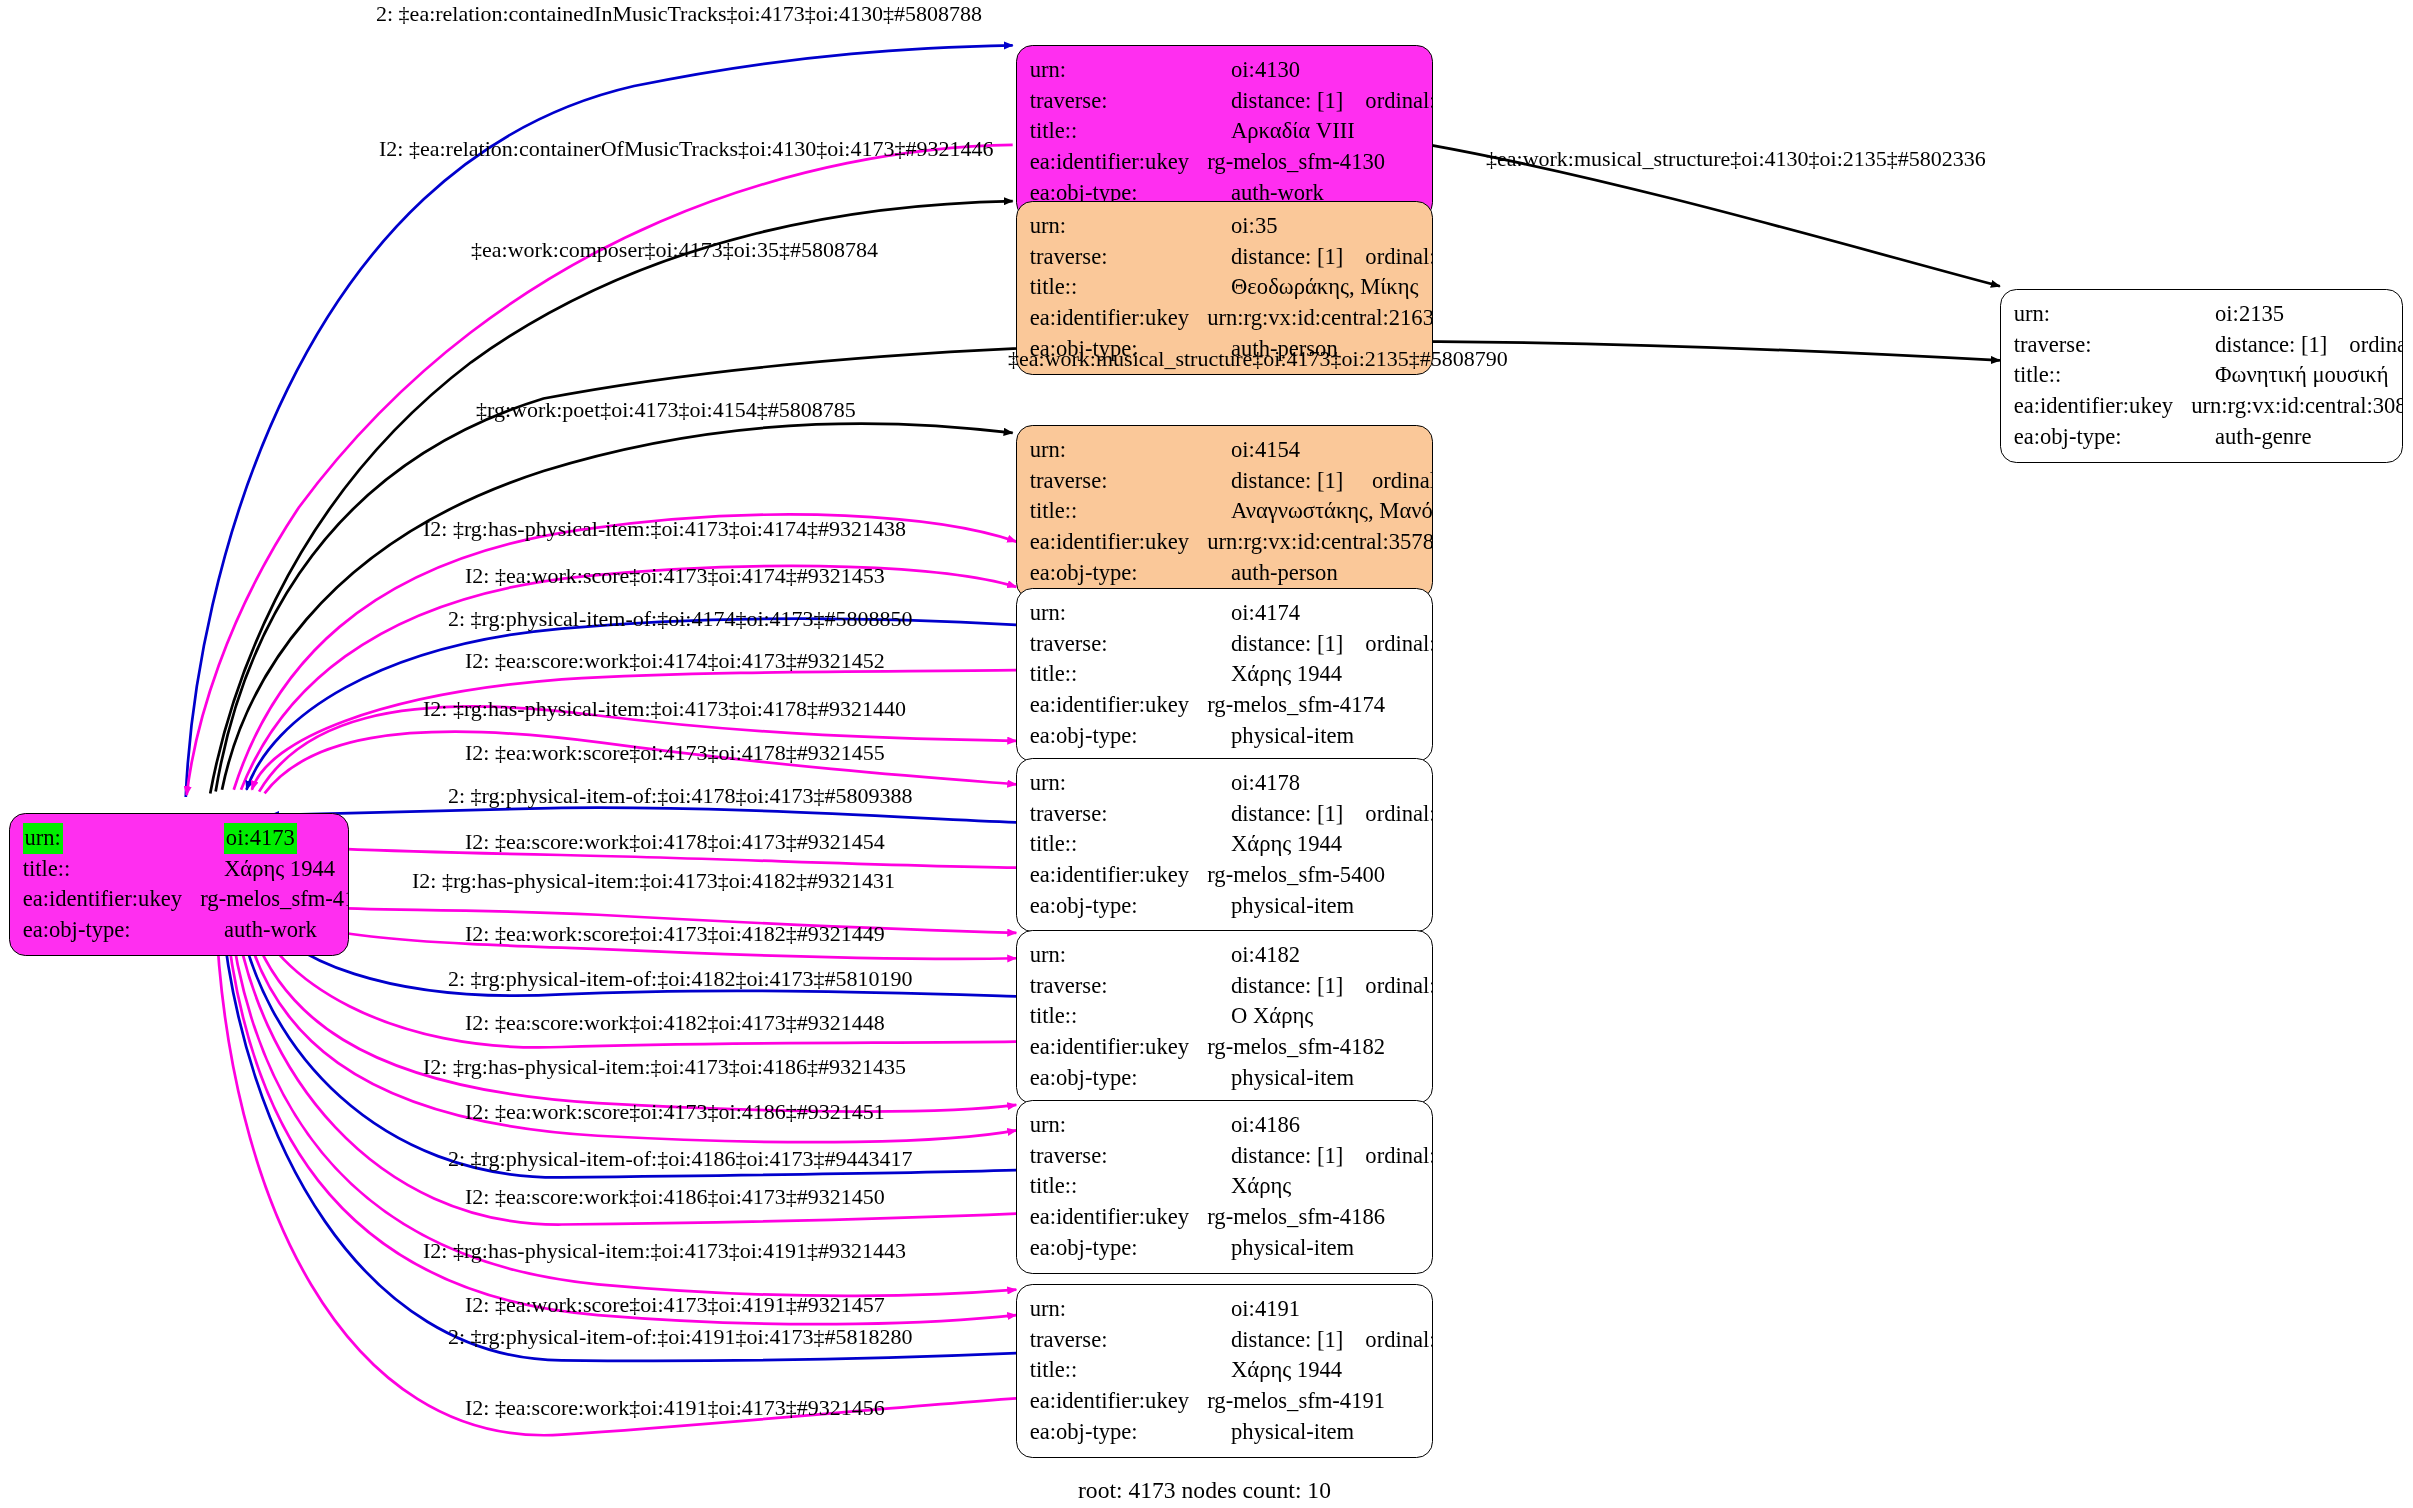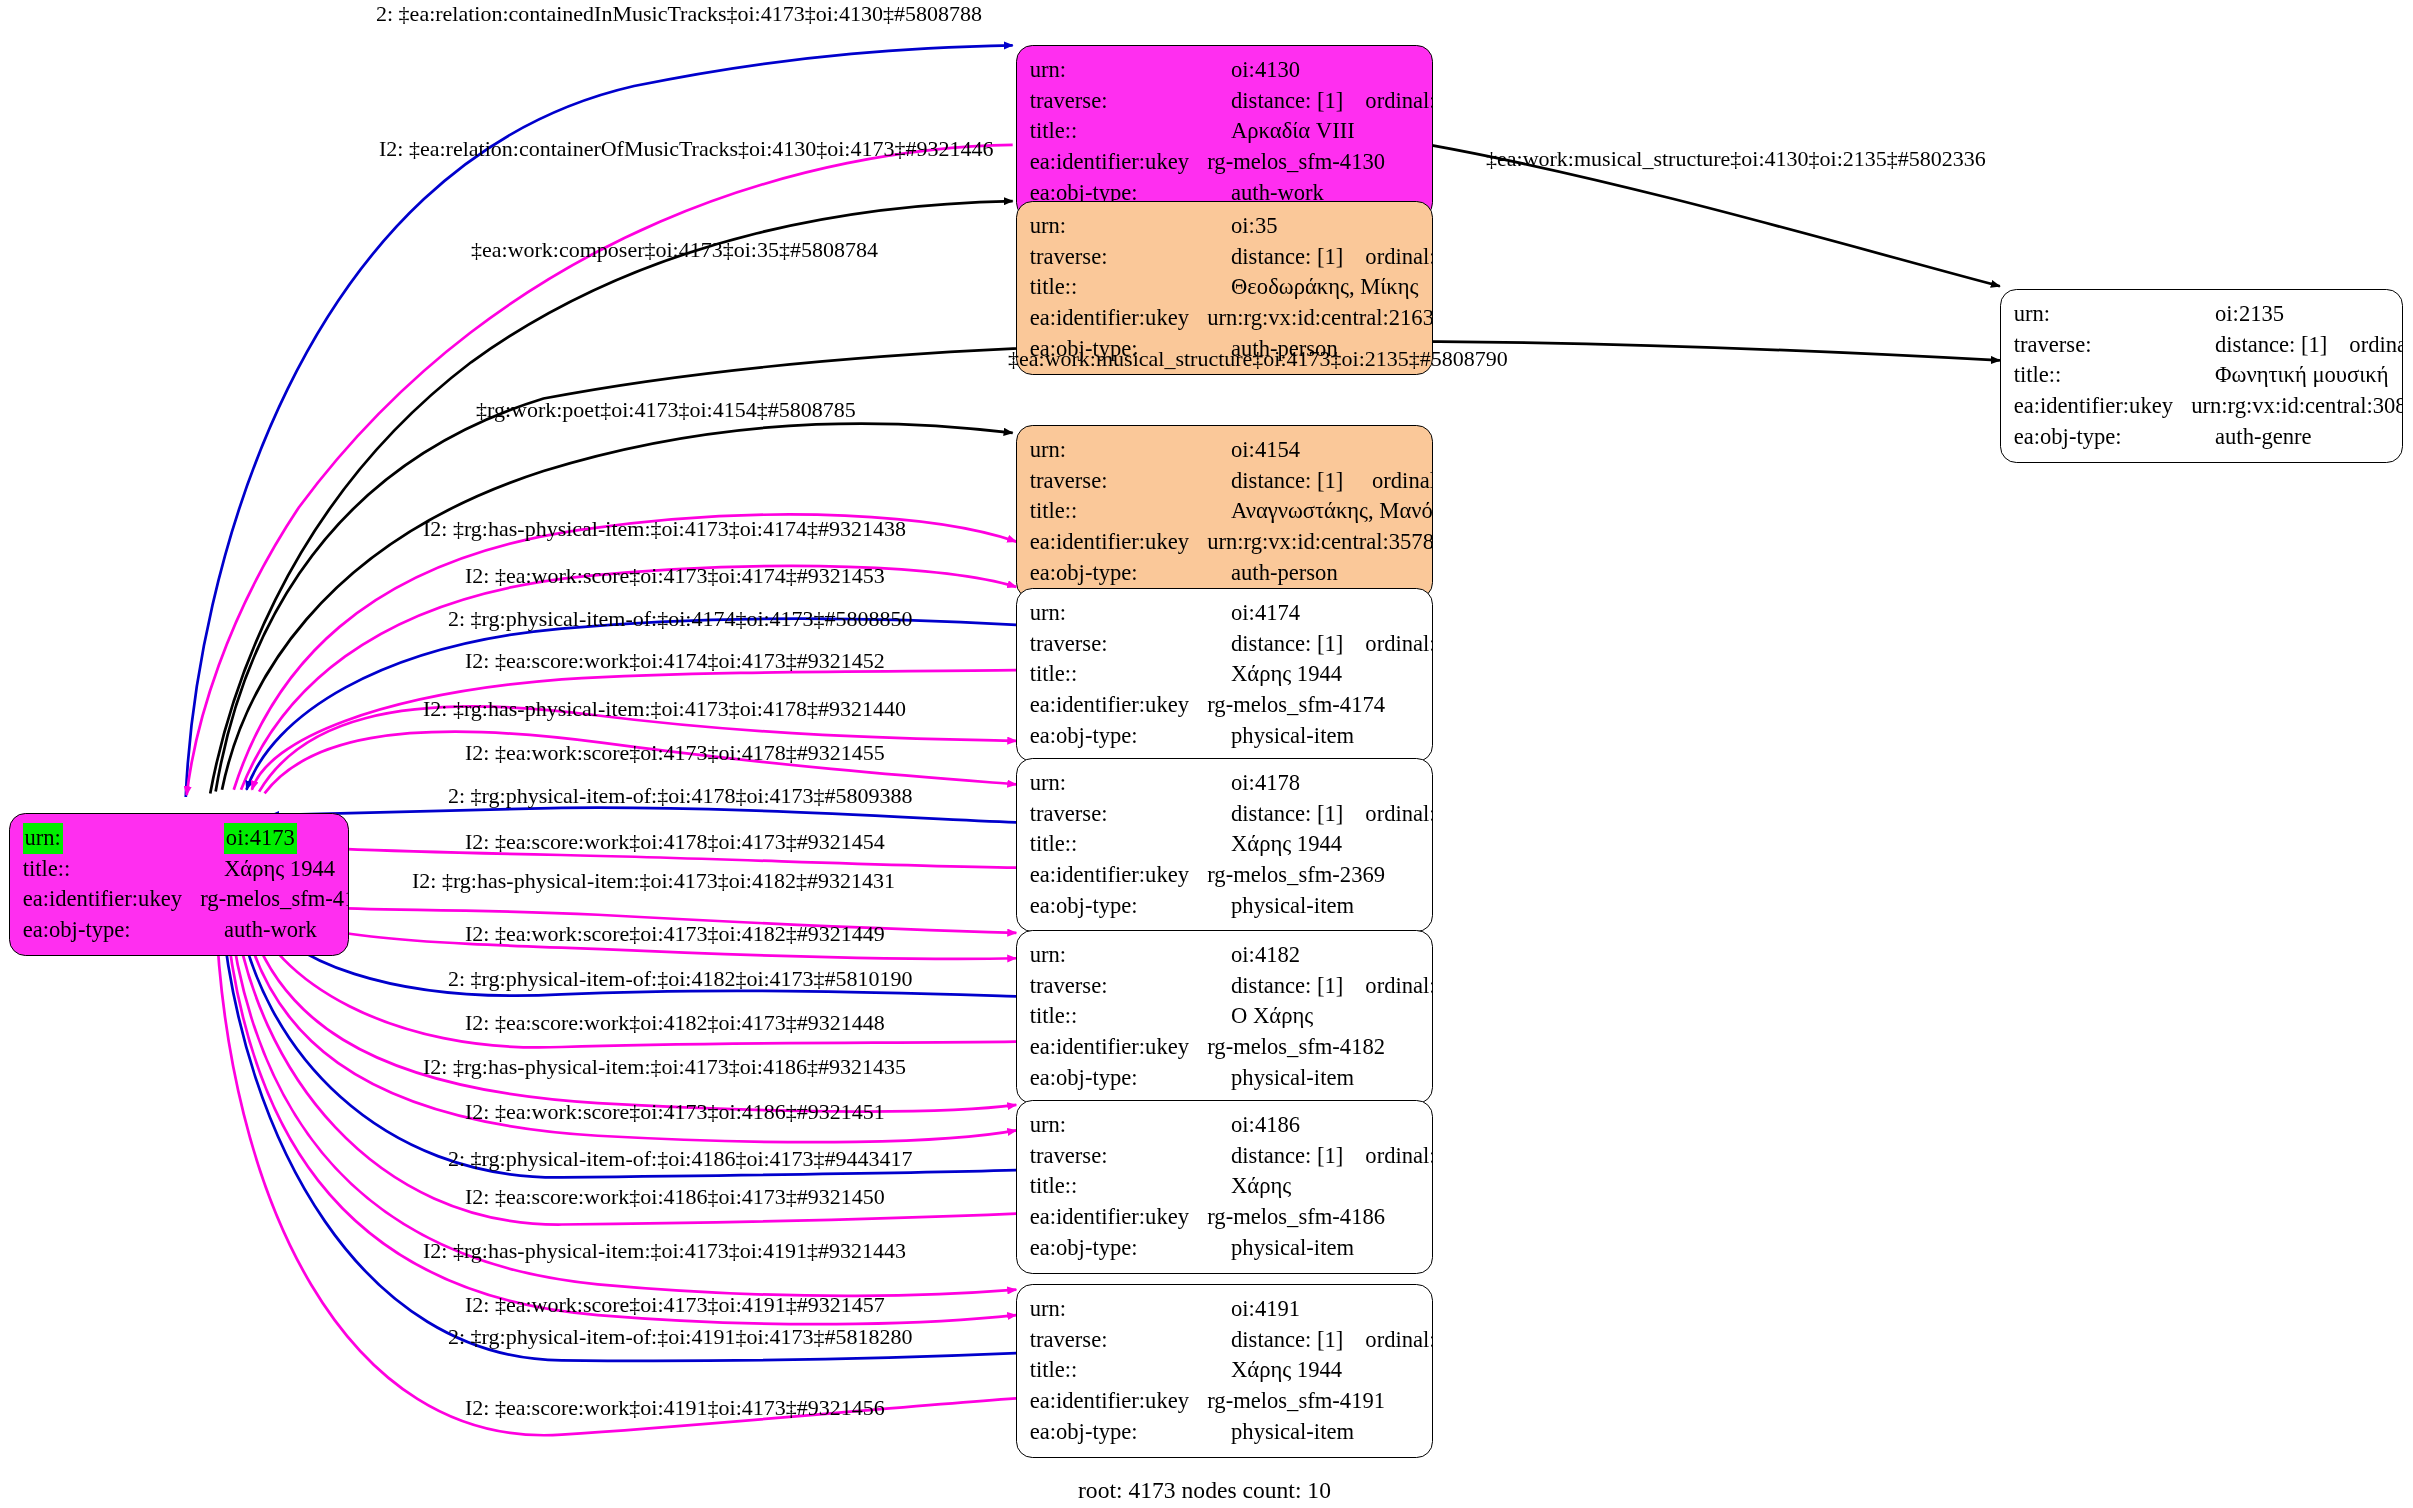--- a/index.html
+++ b/index.html
@@ -300,21 +300,21 @@
         <td class="k">traverse:</td>
         <td class="v2">distance: [1]</td>
         <td style="padding-left:22px">ordinal: 3</td>
       </tr>
       <tr>
         <td class="k">title::</td>
         <td class="v2" colspan="2">Χάρης 1944</td>
       </tr>
       <tr>
         <td class="k">ea:identifier:ukey</td>
-        <td class="v2" colspan="2" style="padding-left:7.2px">rg-melos_sfm-2369</td>
+        <td class="v2" colspan="2" style="padding-left:7.2px">rg-melos_sfm-5400</td>
       </tr>
       <tr>
         <td class="k">ea:obj-type:</td>
         <td class="v2" colspan="2">physical-item</td>
       </tr>
     </tbody>
       </table>
   </div>
 
   <div class="node plain" style="left:1016px; top:910px; width:417px;">

